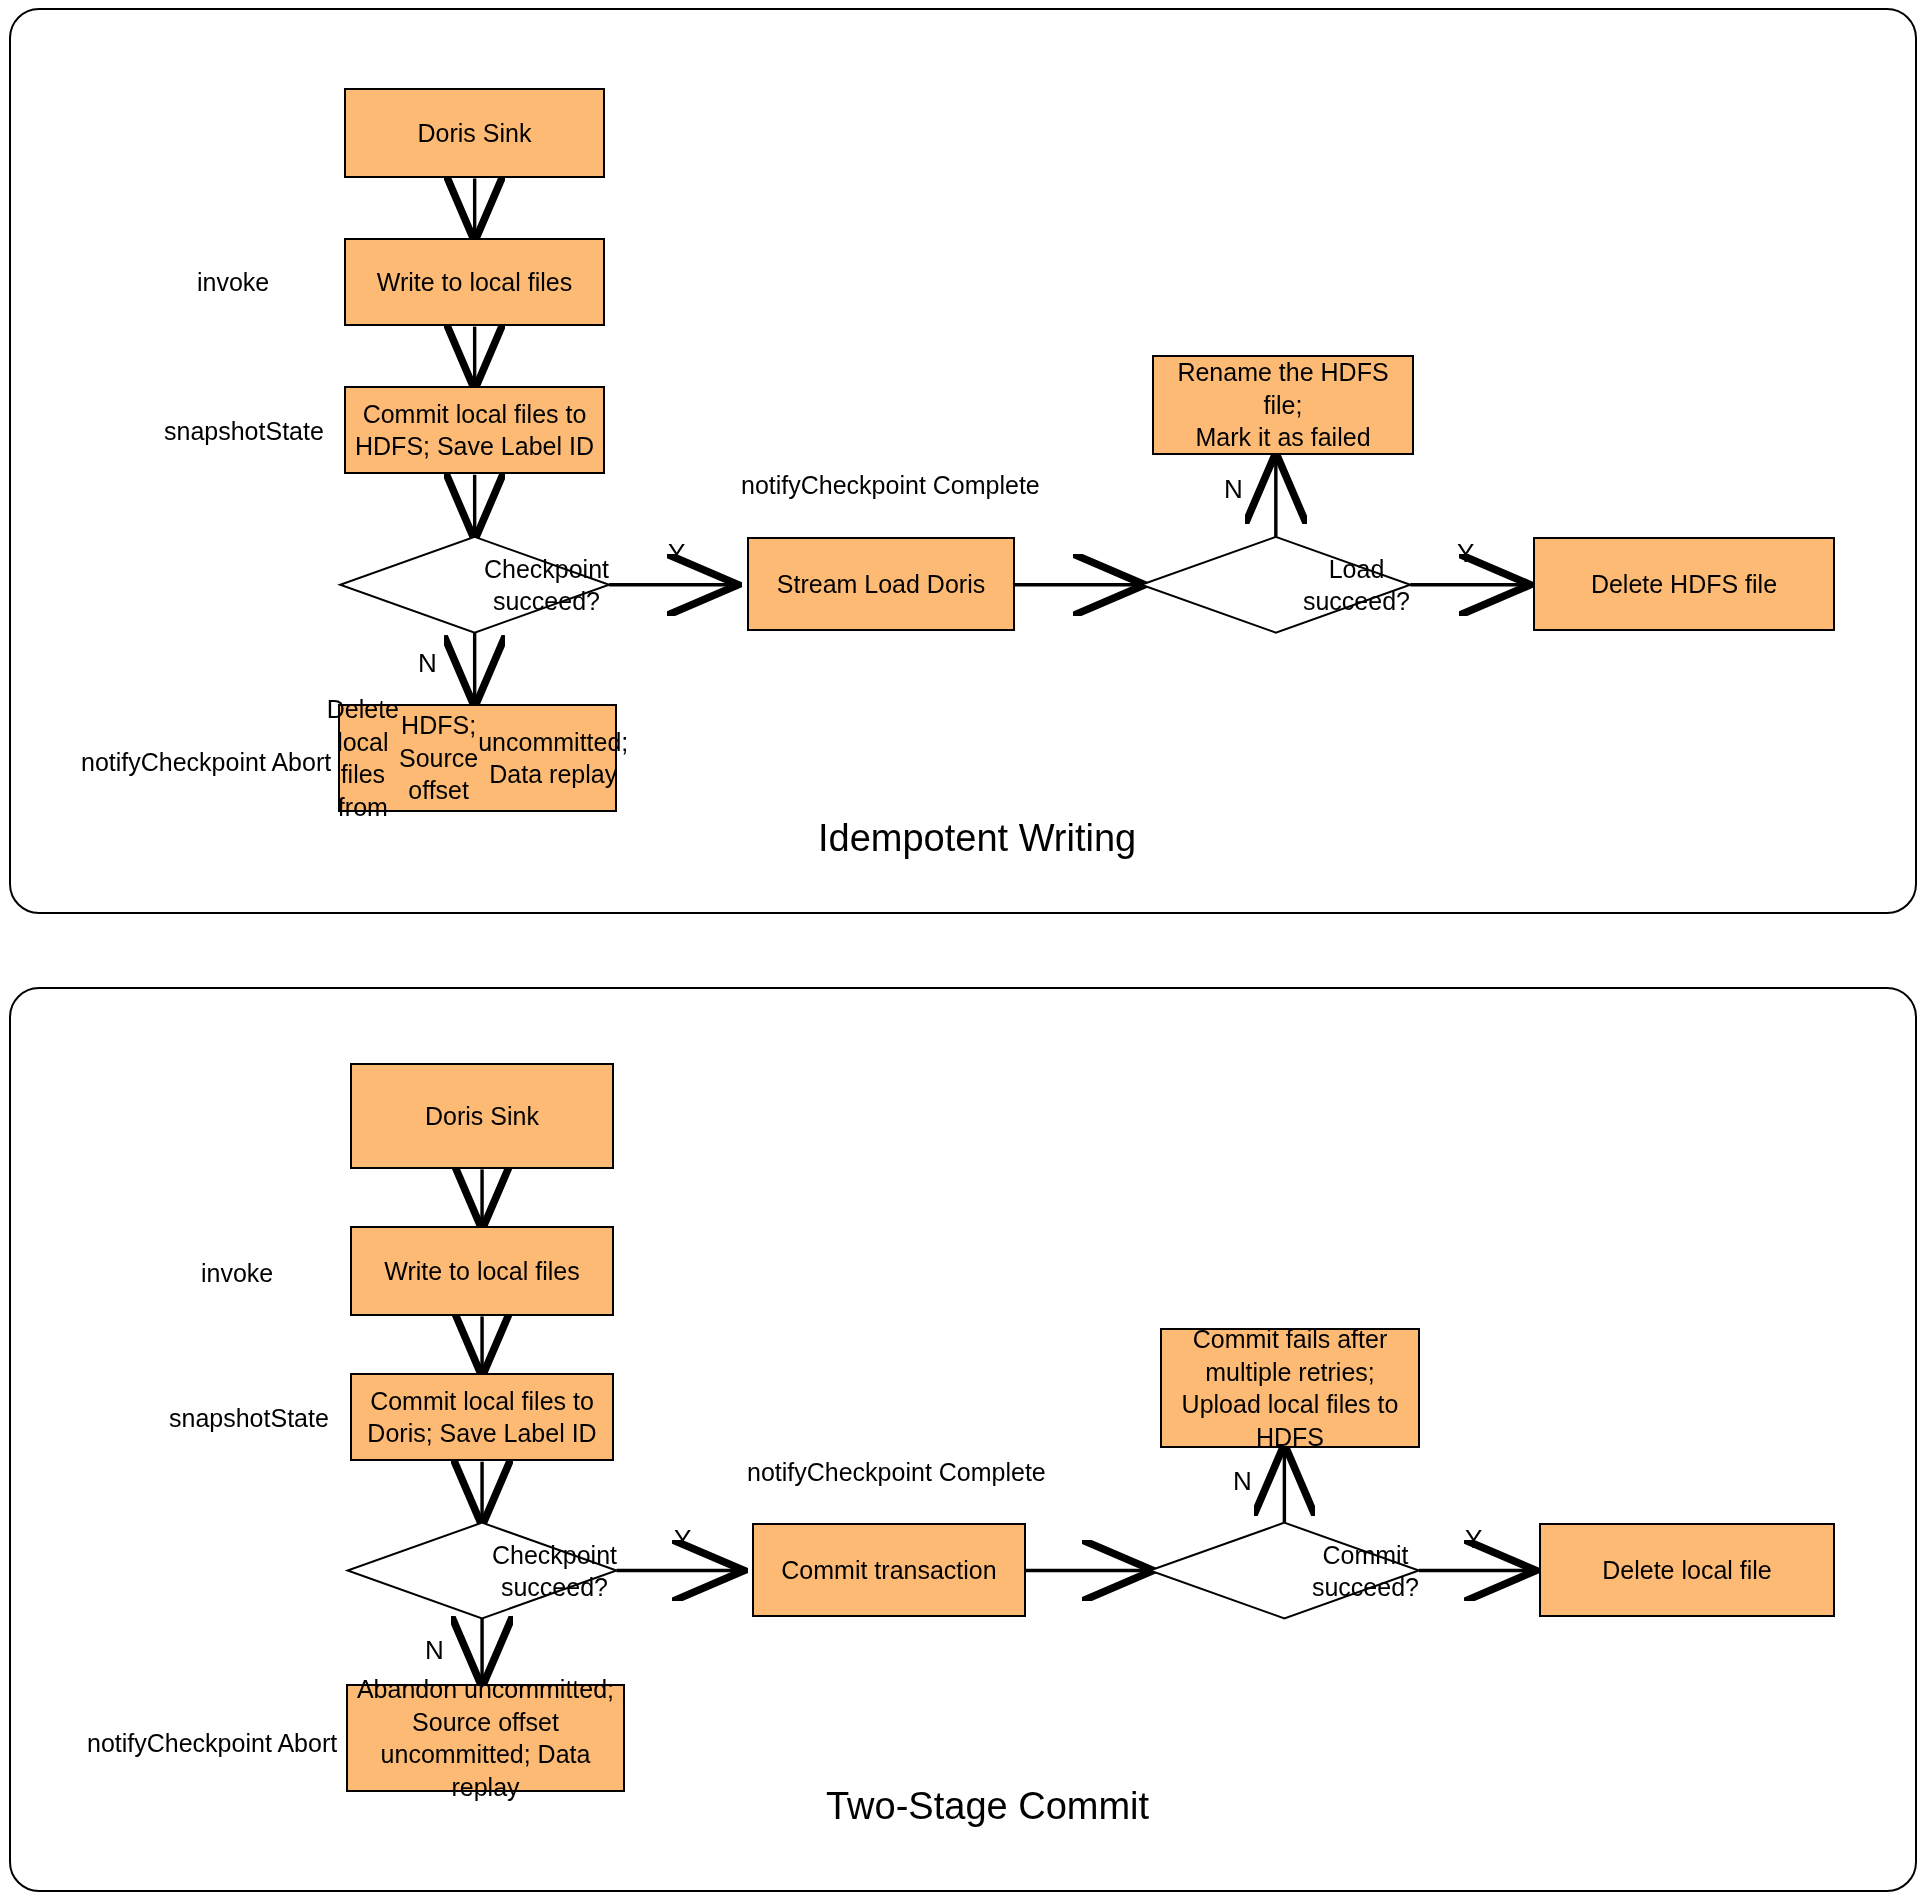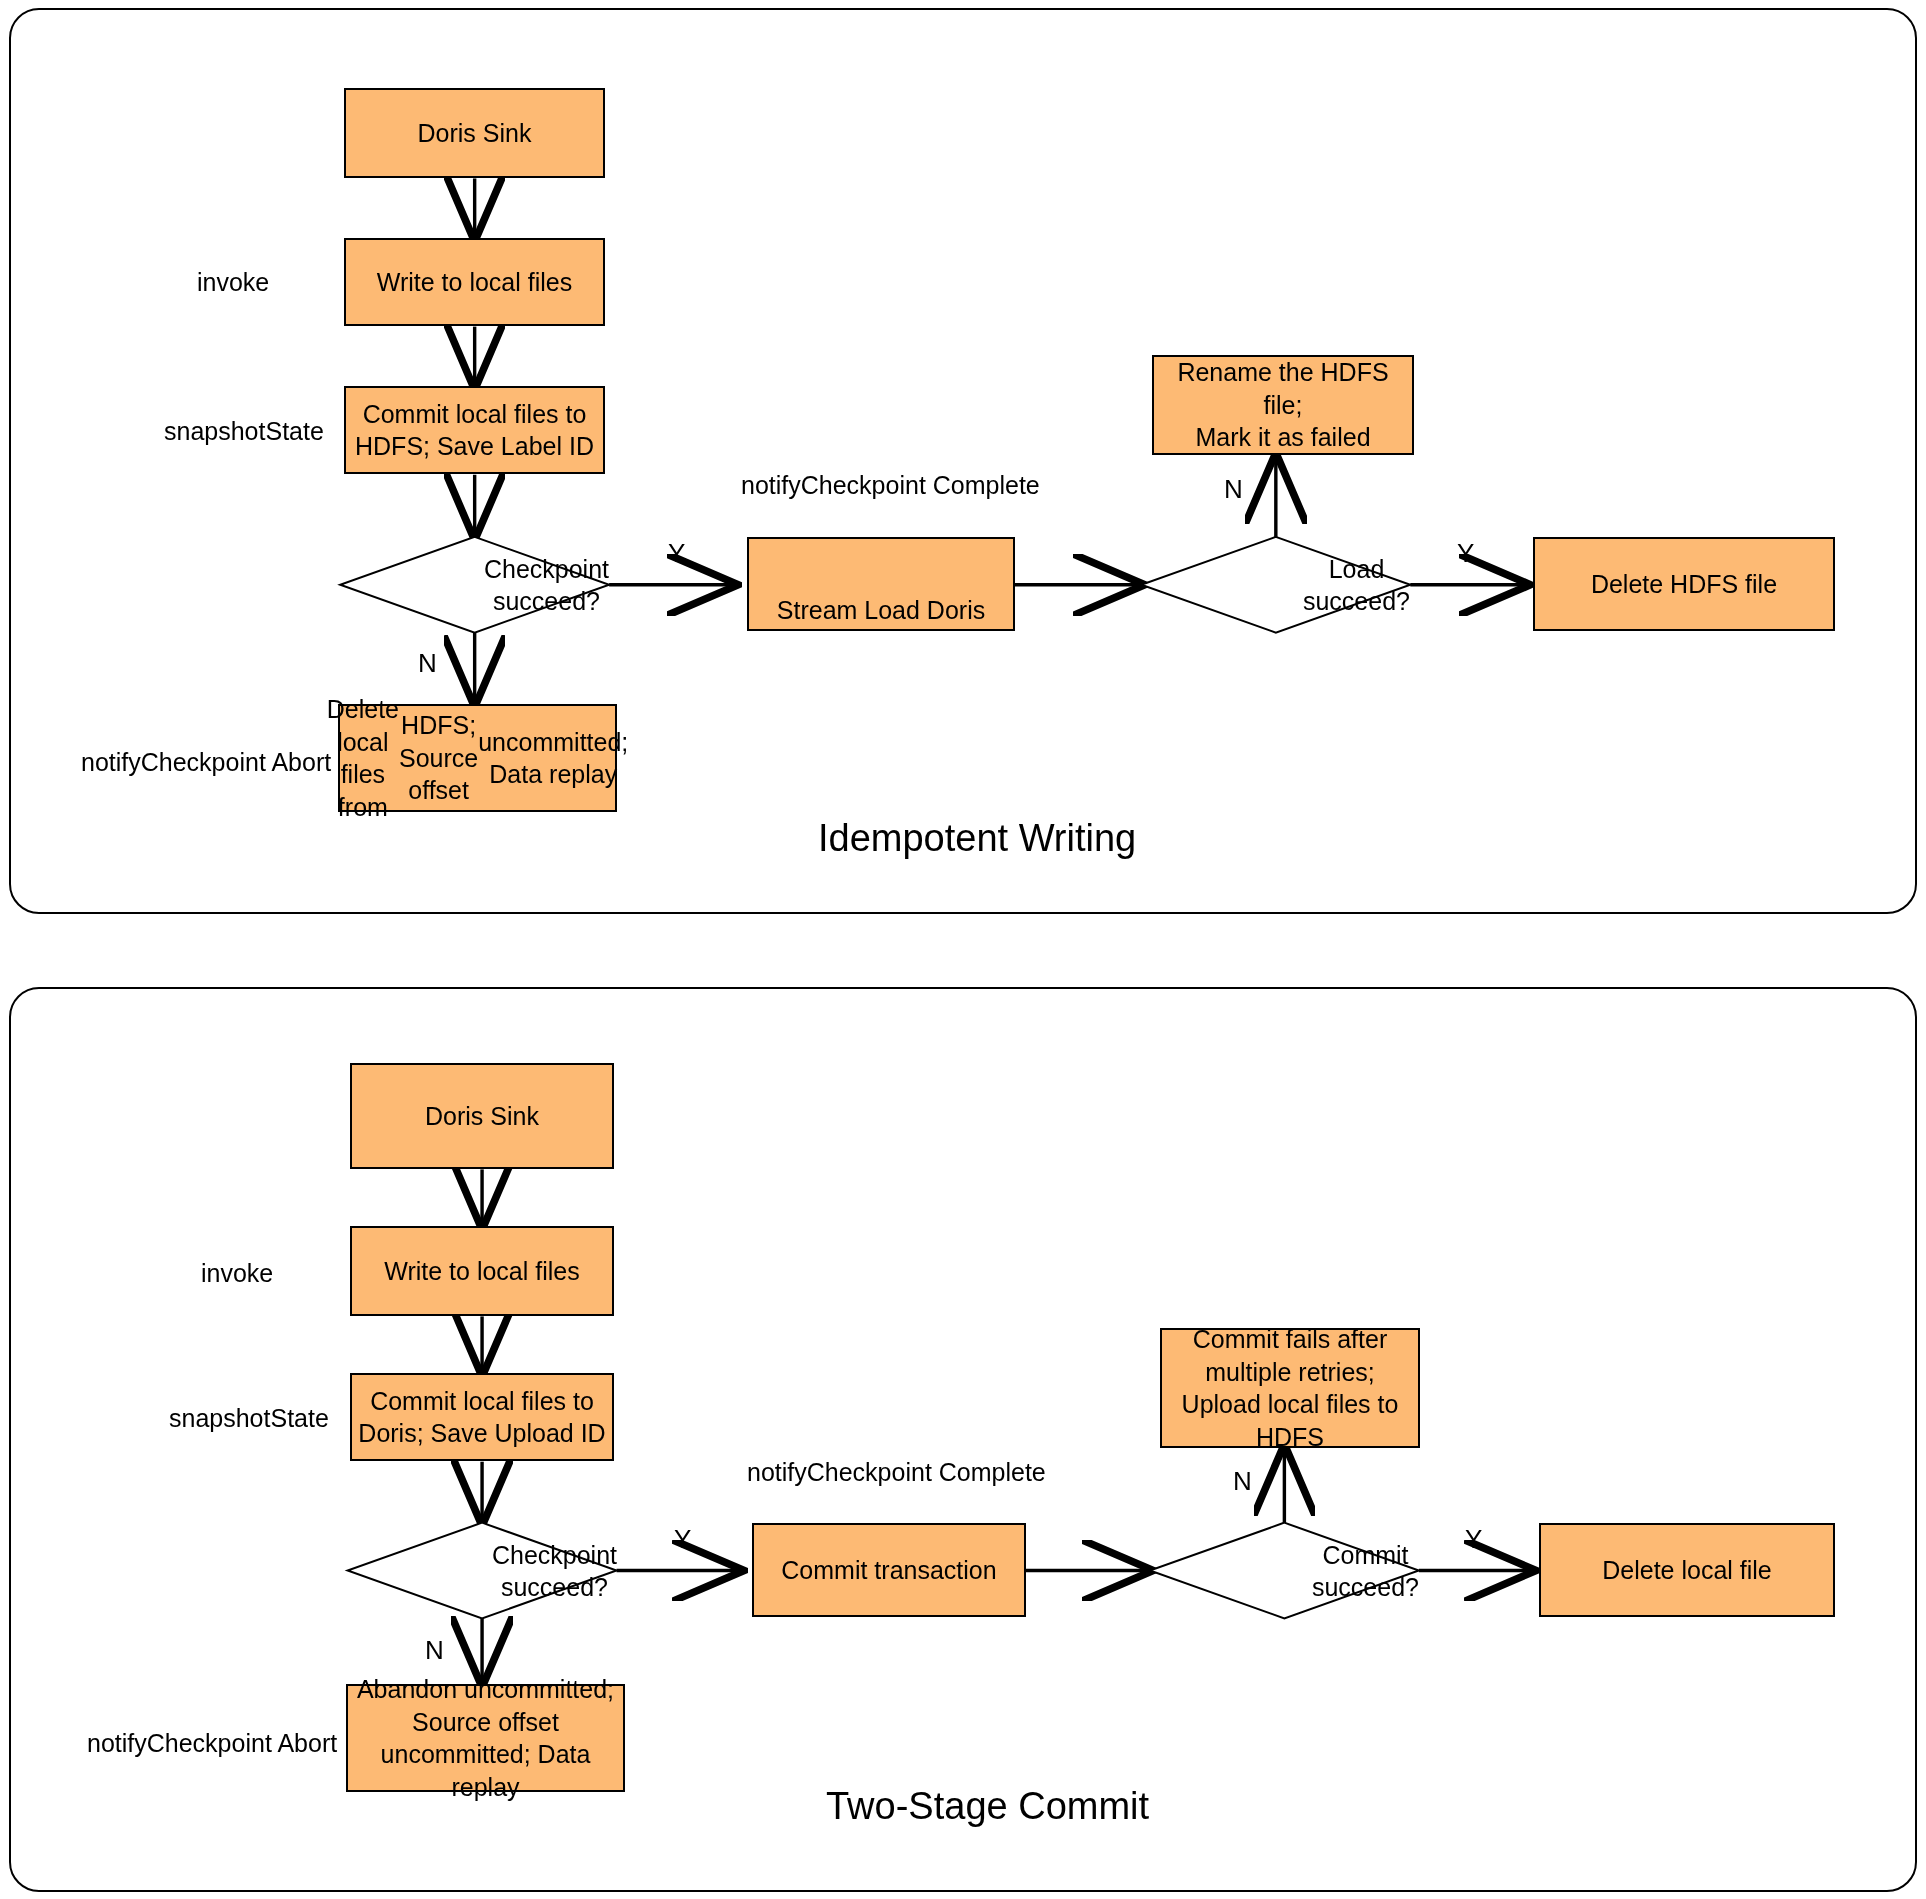--- a/index.html
+++ b/index.html
@@ -188,21 +188,21 @@
   <div class="node box" style="left:338px; top:704px; width:279px; height:108px; flex-direction:row;">
     <span>Delete local files from</span>
     <span>HDFS; Source offset</span>
     <span>uncommitted; Data replay</span>
   </div>
 
   <div class="free-label" style="left:741px; top:470px;">
     <span>notifyCheckpoint Complete</span>
   </div>
 
-  <div class="node box" style="left:747px; top:537px; width:268px; height:94px;align-items:flex-end;">
+  <div class="node box" style="left:747px; top:537px; width:268px; height:94px;">
     <span>Stream Load Doris</span>
   </div>
 
   <div class="diamond-wrap" style="left:1141px; top:537px; width:269px; height:96px;">
     <div class="diamond-label">
       <div>Load</div>
       <div>succeed?</div>
     </div>
   </div>
 
@@ -237,21 +237,21 @@
   <div class="node box" style="left:350px; top:1226px; width:264px; height:90px;">
     <span>Write to local files</span>
   </div>
 
   <div class="free-label" style="left:169px; top:1403px;">
     <span>snapshotState</span>
   </div>
 
   <div class="node box" style="left:350px; top:1373px; width:264px; height:88px; flex-direction:column;">
     <span>Commit local files to</span>
-    <span>Doris; Save Upload ID</span>
+    <span>Doris; Save Label ID</span>
   </div>
 
   <div class="diamond-wrap" style="left:348px; top:1523px; width:269px; height:96px;">
     <div class="diamond-label">
       <div>Checkpoint</div>
       <div>succeed?</div>
     </div>
   </div>
 
   <div class="edge-label" style="left:674px; top:1526px;">

